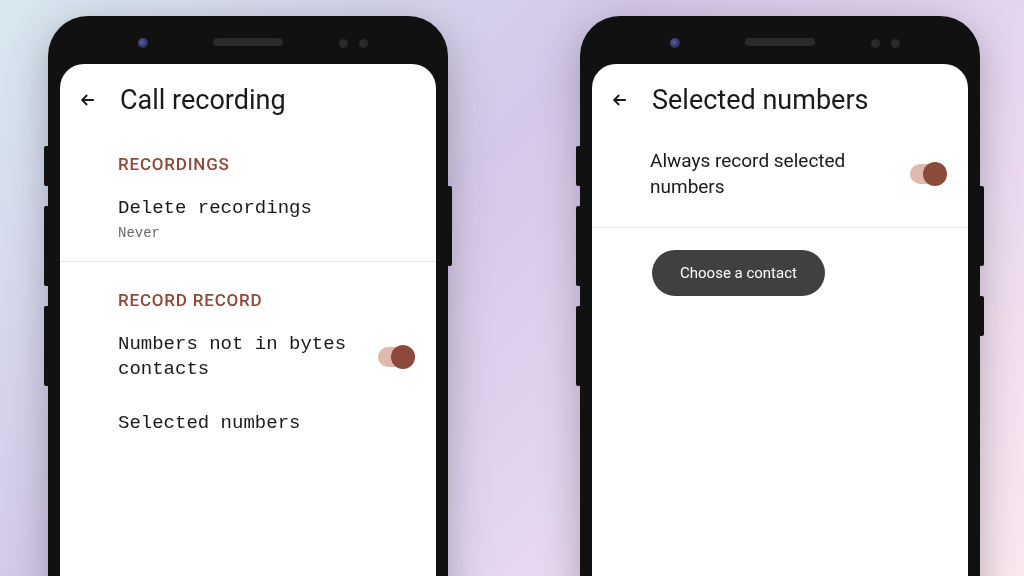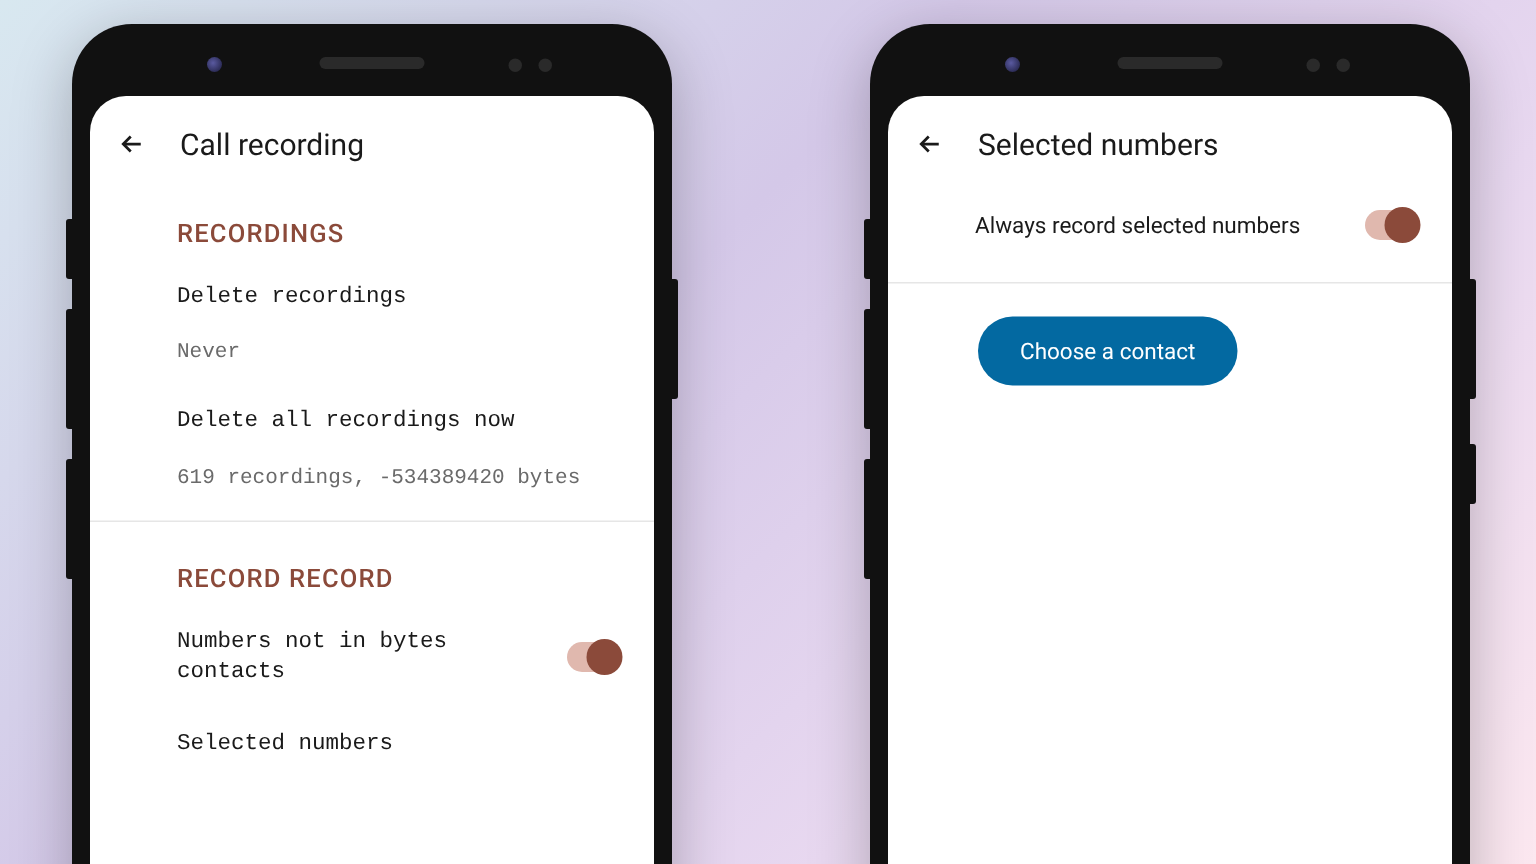--- a/index.html
+++ b/index.html
@@ -65,46 +65,46 @@
     padding: 20px 18px 10px 18px;
     gap: 22px;
   }
   .back-arrow {
     width: 20px; height: 20px;
     display: flex; align-items: center; justify-content: center;
     cursor: pointer;
   }
   .back-arrow svg { width: 20px; height: 20px; }
   .header-title {
-    font-size: 20px;
+    font-size: 27px;
     font-weight: 400;
     color: #1a1a1a;
   }
   .section-label {
     font-size: 17px;
     letter-spacing: 0.8px;
     color: #8b4a3a;
     font-weight: 500;
     padding: 28px 22px 8px 58px;
   }
   .row {
     padding: 14px 22px 14px 58px;
     position: relative;
     font-family: Liberation Mono, monospace;
   }
   .row-title {
-    font-size: 15px;
+    font-size: 19px;
     color: #1a1a1a;
     line-height: 1.35;
     padding-right: 60px;
   }
   .row-sub {
     font-size: 14px;
     color: #6a6a6a;
-    margin-top: 19px;
+    margin-top: 3px;
   }
   .divider {
     height: 1px;
     background: #e6e6e6;
     margin: 6px 0 0 0;
   }
   .toggle {
     position: absolute;
     right: 22px;
     top: 50%;
@@ -117,21 +117,21 @@
     content: "";
     position: absolute;
     right: -1px; top: -2px;
     width: 24px; height: 24px;
     border-radius: 50%;
     background: #8b4a3a;
   }
   .pill-btn {
     display: inline-block;
     margin: 22px 0 0 60px;
-    background: #0369a1;
+    background: #404040;
     color: #fff;
     font-size: 15px;
     padding: 14px 28px;
     border-radius: 30px;
     cursor: pointer;
   }
   .row-toggle {
     padding: 22px 22px 22px 58px;
     position: relative;
   }
@@ -160,24 +160,20 @@
       <div class="header-title">Call recording</div>
     </div>
 
     <div class="section-label">RECORDINGS</div>
 
     <div class="row">
       <div class="row-title">Delete recordings</div>
       <div class="row-sub">Never</div>
     </div>
 
-    <div class="row">
-      <div class="row-title">Delete all recordings now</div>
-      <div class="row-sub">619 recordings, -534389420 bytes</div>
-    </div>
 
     <div class="divider"></div>
 
     <div class="section-label">RECORD RECORD</div>
 
     <div class="row">
       <div class="row-title">Numbers not in bytes contacts</div>
       <div class="toggle"></div>
     </div>
 

